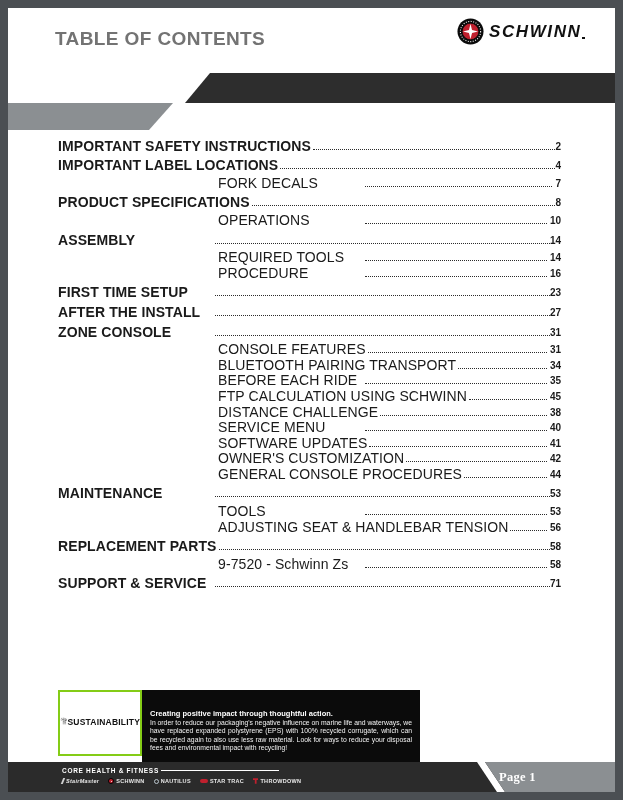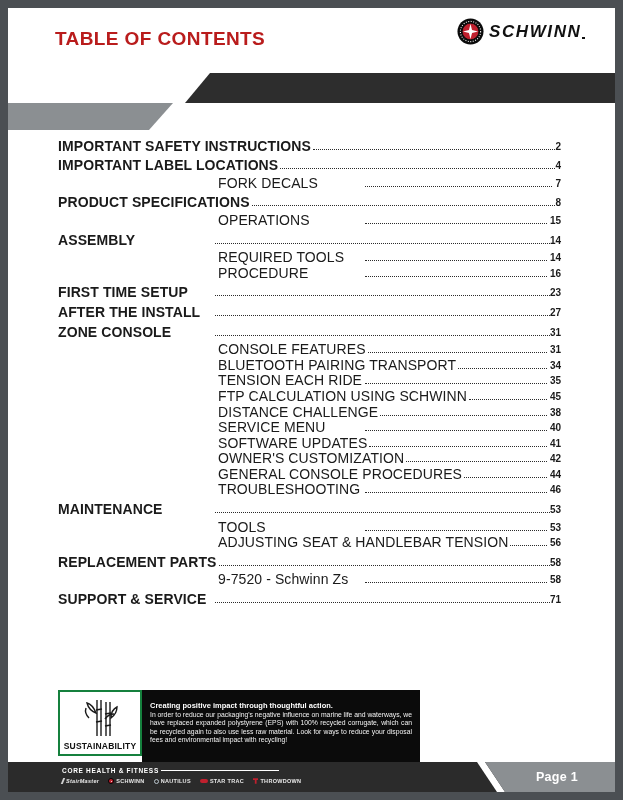--- a/index.html
+++ b/index.html
@@ -1,21 +1,21 @@
 <!DOCTYPE html>
 <html><head>
 <meta charset="utf-8">
 <style>
   * { margin:0; padding:0; box-sizing:border-box; }
   body { width:623px; height:800px; font-family:"Liberation Sans", sans-serif; }
   .canvas { position:relative; width:623px; height:800px; background:#4b4f53; overflow:hidden; }
   .page { position:absolute; left:8px; top:8px; right:8px; bottom:8px; background:#ffffff; overflow:hidden; }
 
   
-  .doc-title { position:absolute; left:47px; top:20px; font-size:19px; font-weight:bold; color:#b91c1c; letter-spacing:0.4px; }
+  .doc-title { position:absolute; left:47px; top:20px; font-size:19px; font-weight:bold; color:#737373; letter-spacing:0.4px; }
   .brand-lockup { position:absolute; left:449px; top:10px; display:flex; align-items:center; }
   .brand-badge { width:27px; height:27px; display:block; }
   .brand-wordmark { margin-left:5px; font-size:17px; font-weight:bold; font-style:italic; letter-spacing:1.6px; color:#111; }
   .brand-tm-dot { width:2.5px; height:2.5px; background:#111; display:inline-block; margin-left:1px; align-self:flex-end; margin-bottom:6px; }
 
   
   .band-dark { position:absolute; left:177px; top:65px; height:30px; right:0; background:#2d2d2d;
                clip-path:polygon(25px 0, 100% 0, 100% 100%, 0 100%); }
   .band-gray { position:absolute; left:0; top:95px; width:165px; height:27px; background:#8b8f92;
                clip-path:polygon(0 0, 100% 0, calc(100% - 24px) 100%, 0 100%); }
@@ -28,24 +28,24 @@
   .toc-label { font-size:14px; color:#1a1a1a; line-height:11px; white-space:nowrap; letter-spacing:0.1px; }
   .toc-row.main .toc-label { font-weight:bold; min-width:155px; }
   .toc-row.sub  { padding-left:160px; }
   .toc-row.sub .toc-label { font-weight:normal; min-width:145px;margin-top:44px; }
   .leader { flex:1 1 auto; border-bottom:1.6px dotted #2b2b2b; margin-left:2px; margin-bottom:2px; min-width:10px; }
   .toc-row.sub .leader { margin-right:3px; }
   .toc-page { font-size:10px; font-weight:bold; color:#1a1a1a; line-height:11px; }
 
   
   .sustain { position:absolute; left:50px; top:682px; display:flex; height:66px; }
-  .sustain-box { width:84px; height:66px; background:#fff; border:2px solid #15803d; display:flex; flex-direction:column; align-items:center; justify-content:flex-end; padding-bottom:3px; }
+  .sustain-box { width:84px; height:66px; background:#fff; border:2px solid #84cc16; display:flex; flex-direction:row; align-items:center; justify-content:flex-end; padding-bottom:3px; }
   .sustain-box svg { width:40px; height:44px; margin-bottom:1px; }
   .sustain-label { font-size:8.5px; font-weight:bold; color:#111; letter-spacing:0.2px; }
-  .sustain-text { width:278px; height:79px; background:#0b0b0b; color:#fff; padding:11px 8px 4px 8px; }
+  .sustain-text { width:278px; height:79px; background:#0b0b0b; color:#fff; padding:19px 8px 4px 8px; }
   .sustain-heading { font-size:7.5px; font-weight:bold; line-height:9px; margin-bottom:1px; }
   .sustain-body { font-size:6.8px; line-height:8.3px; text-align:justify; color:#f2f2f2; }
 
   
   .footer-bar { position:absolute; left:0; right:0; bottom:0; height:30px; background:#2b2b2b; }
   .footer-left { position:absolute; left:54px; top:5px; }
   .footer-company-row { display:flex; align-items:center; }
   .footer-company { font-size:6.5px; font-weight:bold; color:#ffffff; letter-spacing:0.7px; }
   .footer-line { width:118px; height:1px; background:#ffffff; margin-left:2px; }
   .footer-brands { display:flex; align-items:center; gap:9px; margin-top:4px; }
@@ -57,21 +57,21 @@
   .schwinn-icon::after { content:""; position:absolute; left:1.5px; top:1.5px; width:1px; height:1px; background:#fff; border-radius:50%; }
   .nautilus-icon { width:5px; height:5px; border-radius:50%; border:1px solid #b9c4cc; }
   .startrac-icon { width:8px; height:4.5px; border-radius:2.5px; background:#c0202e; }
   .throwdown-icon { width:5.5px; height:5.5px; background:#c0202e;
                     clip-path:polygon(0 0,100% 0,100% 32%,66% 32%,66% 100%,34% 100%,34% 32%,0 32%); }
 
   .page-badge-stripe { position:absolute; left:462px; top:0; width:40px; height:100%; background:#ffffff;
                        clip-path:polygon(7px 0, 15px 0, 35px 100%, 27px 100%); }
   .page-badge { position:absolute; left:469px; right:0; top:0; bottom:0; background:#8b8f92;
                 clip-path:polygon(8px 0, 100% 0, 100% 100%, 28px 100%);
-                display:flex; align-items:center; justify-content:center; padding-left:22px; }
+                display:flex; align-items:center; justify-content:flex-start; padding-left:22px;font-family:Liberation Serif, serif; }
   .page-badge-text { font-size:12.5px; font-weight:bold; color:#ffffff; letter-spacing:0.3px; }
 </style>
 </head>
 <body>
 
 <div class="canvas">
   <div class="page">
 
     <div class="doc-title">TABLE OF CONTENTS</div>
 
@@ -106,21 +106,21 @@
           <span class="toc-page">7</span>
         </div>
         <div class="toc-row main">
           <span class="toc-label">PRODUCT SPECIFICATIONS</span>
           <span class="leader"></span>
           <span class="toc-page">8</span>
         </div>
         <div class="toc-row sub">
           <span class="toc-label">OPERATIONS</span>
           <span class="leader"></span>
-          <span class="toc-page">15</span>
+          <span class="toc-page">10</span>
         </div>
         <div class="toc-row main">
           <span class="toc-label">ASSEMBLY</span>
           <span class="leader"></span>
           <span class="toc-page">14</span>
         </div>
         <div class="toc-row sub">
           <span class="toc-label">REQUIRED TOOLS</span>
           <span class="leader"></span>
           <span class="toc-page">14</span>
@@ -149,21 +149,21 @@
           <span class="toc-label">CONSOLE FEATURES</span>
           <span class="leader"></span>
           <span class="toc-page">31</span>
         </div>
         <div class="toc-row sub">
           <span class="toc-label">BLUETOOTH PAIRING TRANSPORT</span>
           <span class="leader"></span>
           <span class="toc-page">34</span>
         </div>
         <div class="toc-row sub">
-          <span class="toc-label">TENSION EACH RIDE</span>
+          <span class="toc-label">BEFORE EACH RIDE</span>
           <span class="leader"></span>
           <span class="toc-page">35</span>
         </div>
         <div class="toc-row sub">
           <span class="toc-label">FTP CALCULATION USING SCHWINN</span>
           <span class="leader"></span>
           <span class="toc-page">45</span>
         </div>
         <div class="toc-row sub">
           <span class="toc-label">DISTANCE CHALLENGE</span>
@@ -182,25 +182,20 @@
         </div>
         <div class="toc-row sub">
           <span class="toc-label">OWNER'S CUSTOMIZATION</span>
           <span class="leader"></span>
           <span class="toc-page">42</span>
         </div>
         <div class="toc-row sub">
           <span class="toc-label">GENERAL CONSOLE PROCEDURES</span>
           <span class="leader"></span>
           <span class="toc-page">44</span>
-        </div>
-        <div class="toc-row sub">
-          <span class="toc-label">TROUBLESHOOTING</span>
-          <span class="leader"></span>
-          <span class="toc-page">46</span>
         </div>
         <div class="toc-row main">
           <span class="toc-label">MAINTENANCE</span>
           <span class="leader"></span>
           <span class="toc-page">53</span>
         </div>
         <div class="toc-row sub">
           <span class="toc-label">TOOLS</span>
           <span class="leader"></span>
           <span class="toc-page">53</span>

